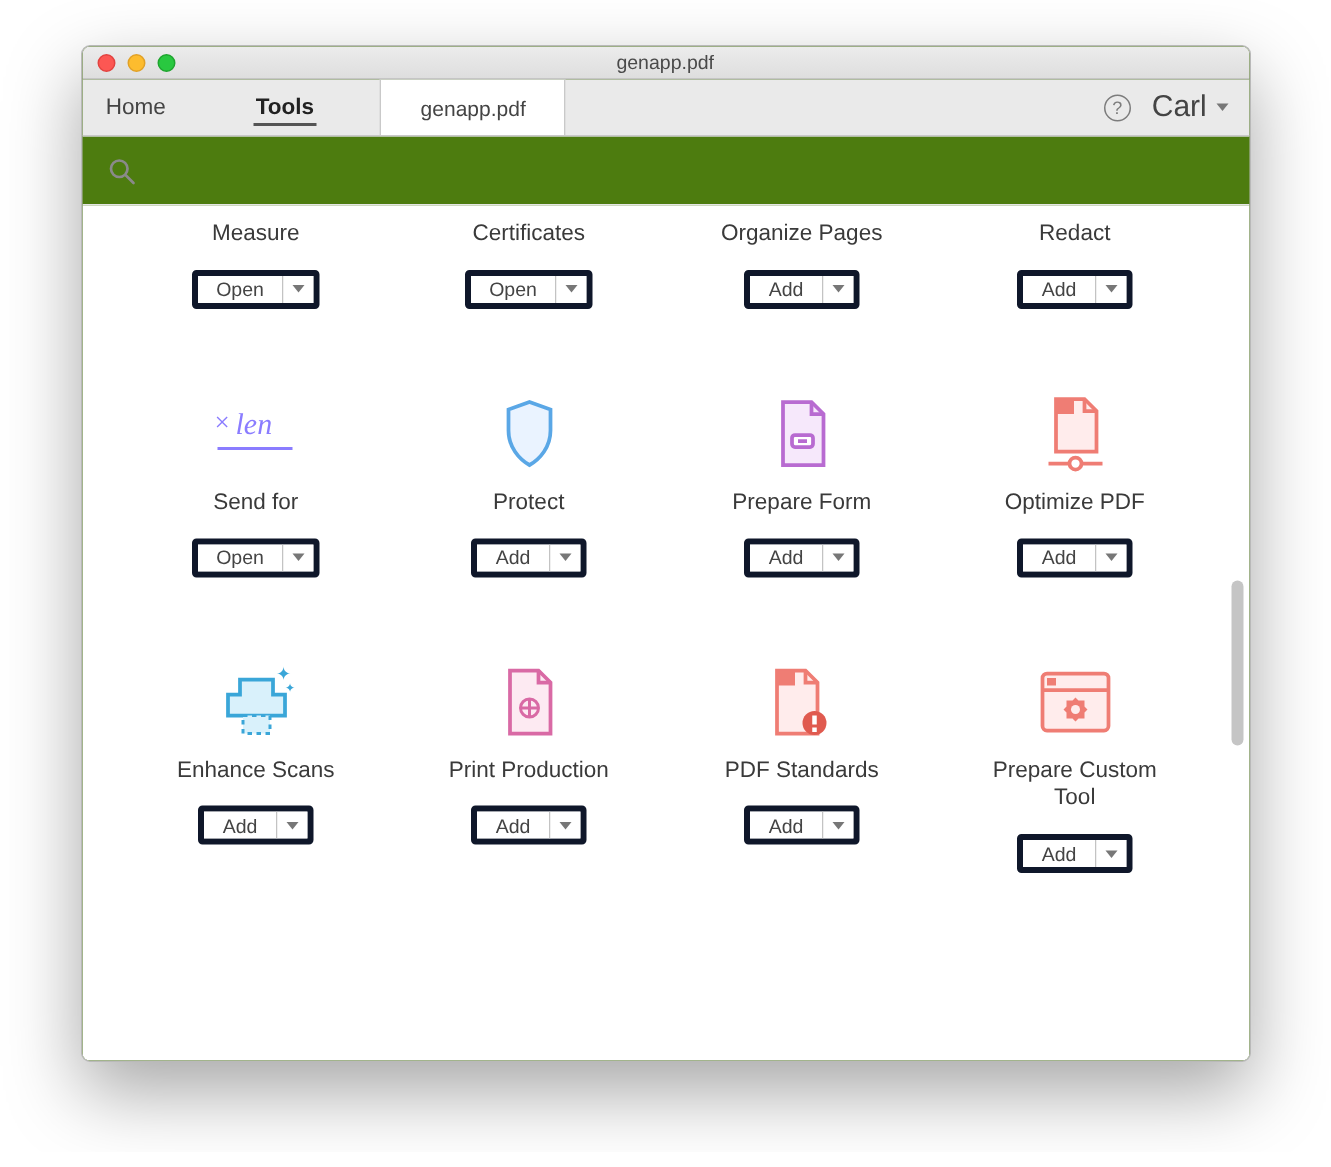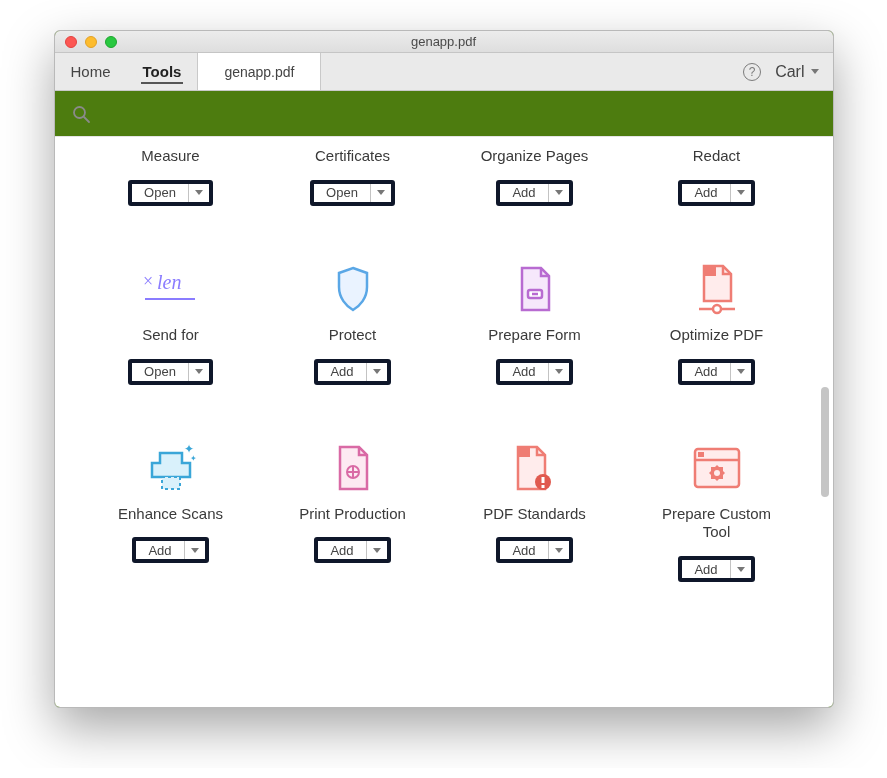--- a/index.html
+++ b/index.html
@@ -38,21 +38,21 @@
   .win-title { position:absolute; left:0; right:0; text-align:center; font-size:13px; color:#4a4a4a; }
   .navbar {
     height:38px;
     background:#eaeaea;
     border-bottom:1px solid #c9c9c9;
     display:flex;
     align-items:stretch;
     font-size:15px;
     color:#444;
   }
-  .nav-left { display:flex; align-items:stretch; }
+  .nav-left { display:flex; align-items:stretch;gap:28px; }
   .nav-tab {
     padding:0 16px;
     display:flex;
     align-items:center;
     cursor:pointer;
     color:#444;
   }
   .nav-tab.active { font-weight:600; color:#222; position:relative; }
   .nav-tab.active::after {
     content:""; position:absolute; left:14px; right:14px; bottom:6px;
@@ -65,21 +65,21 @@
     padding:0 26px;
     display:flex; align-items:center;
     font-size:14px;
   }
   .nav-right { margin-left:auto; display:flex; align-items:center; gap:14px; padding-right:14px;}
   .help-icon {
     width:18px; height:18px; border:1.5px solid #7c7c7c; border-radius:50%;
     display:flex; align-items:center; justify-content:center;
     font-size:12px; color:#7c7c7c;
   }
-  .user-btn { display:flex; align-items:center; gap:6px; font-size:16px; color:#444; cursor:pointer;}
+  .user-btn { display:flex; align-items:center; gap:6px; font-size:20px; color:#444; cursor:pointer;}
   .caret-down {
     width:0; height:0; border-left:4px solid transparent; border-right:4px solid transparent;
     border-top:5px solid #777;
   }
   .searchbar {
     height:46px; display:flex; align-items:center; gap:12px;
     padding:0 16px; border-bottom:1px solid #e5e5e5;
   }
   .search-icon svg { display:block; }
   .search-input {

